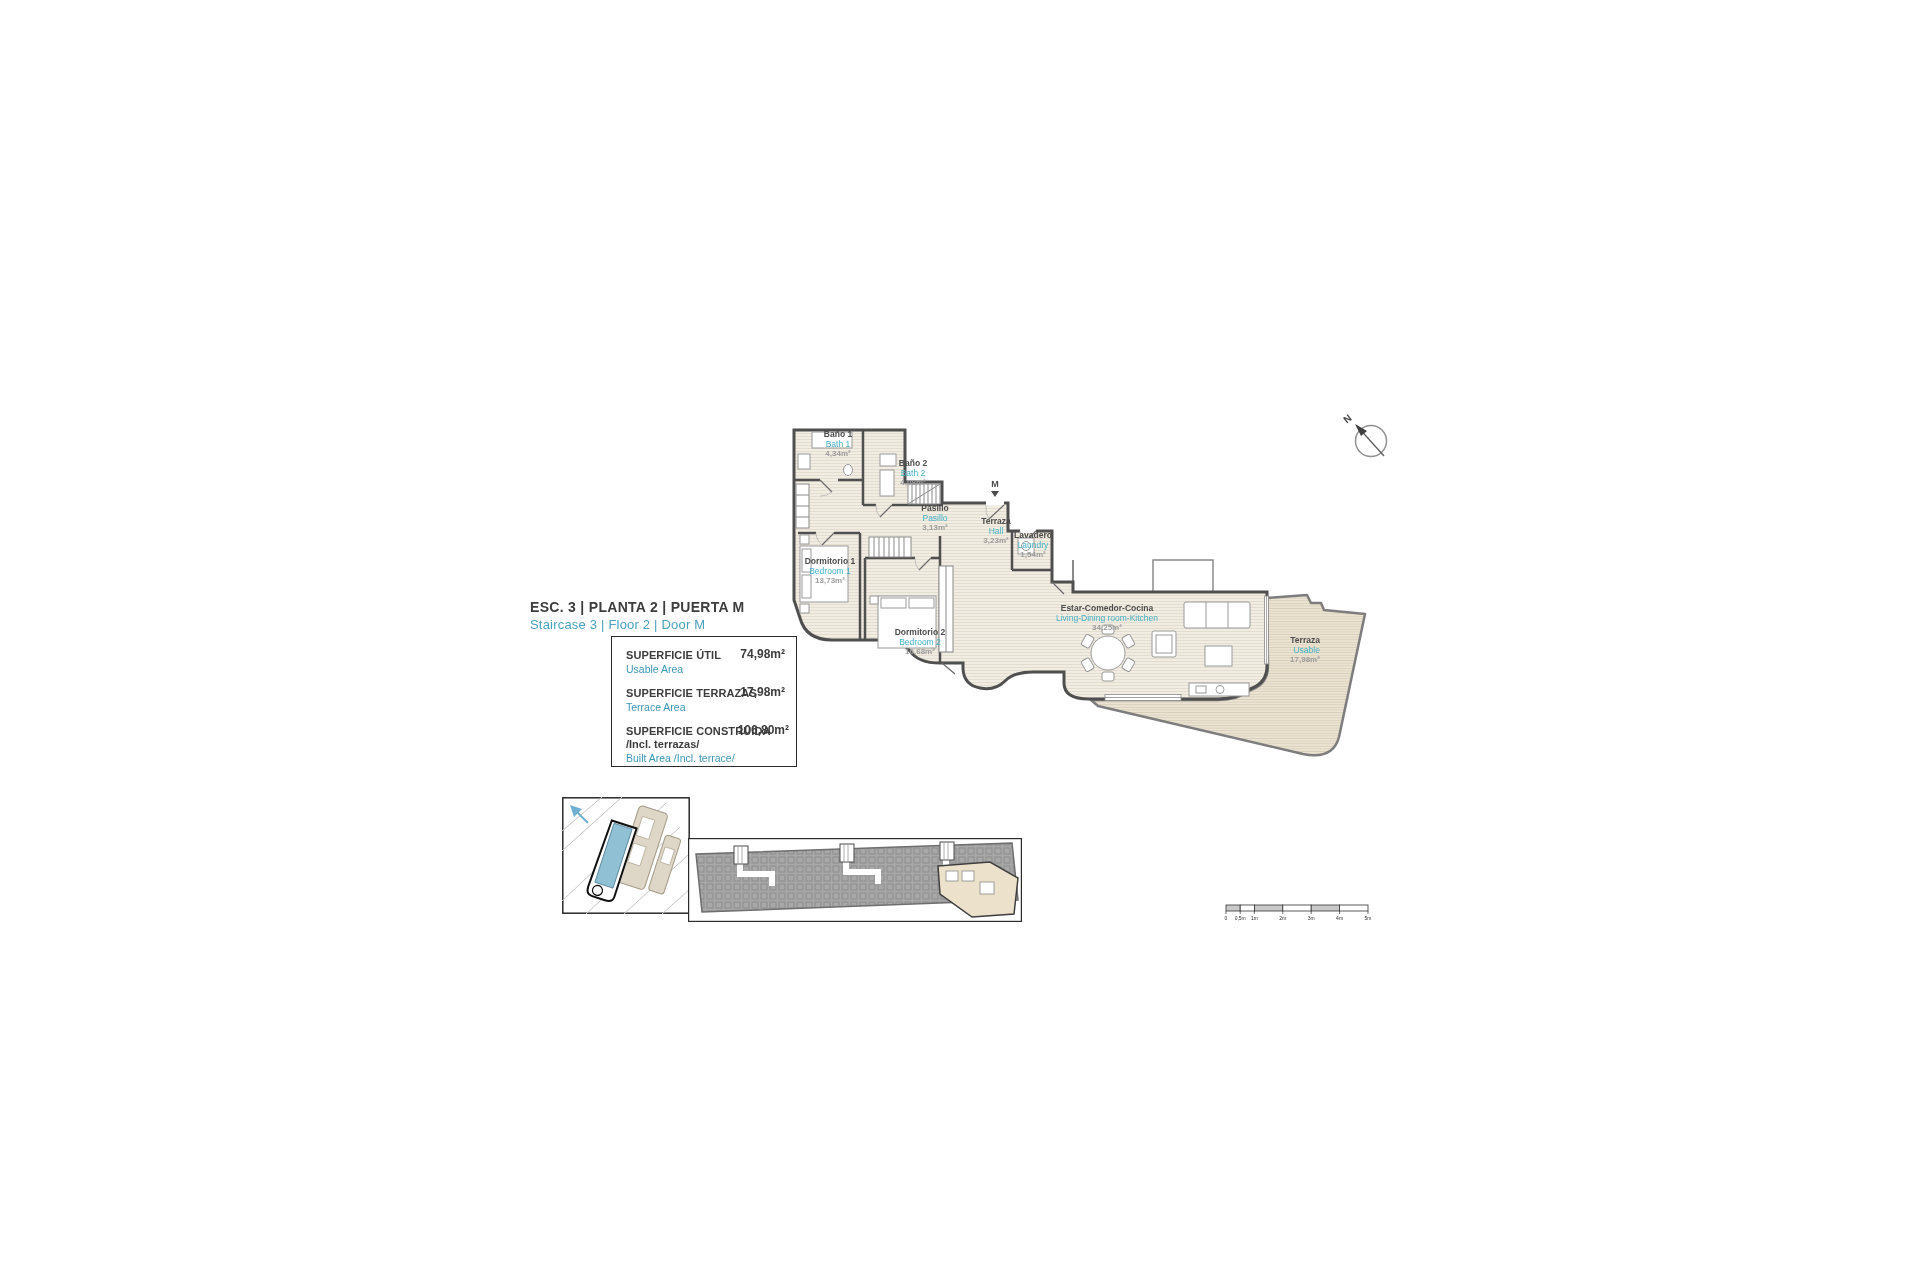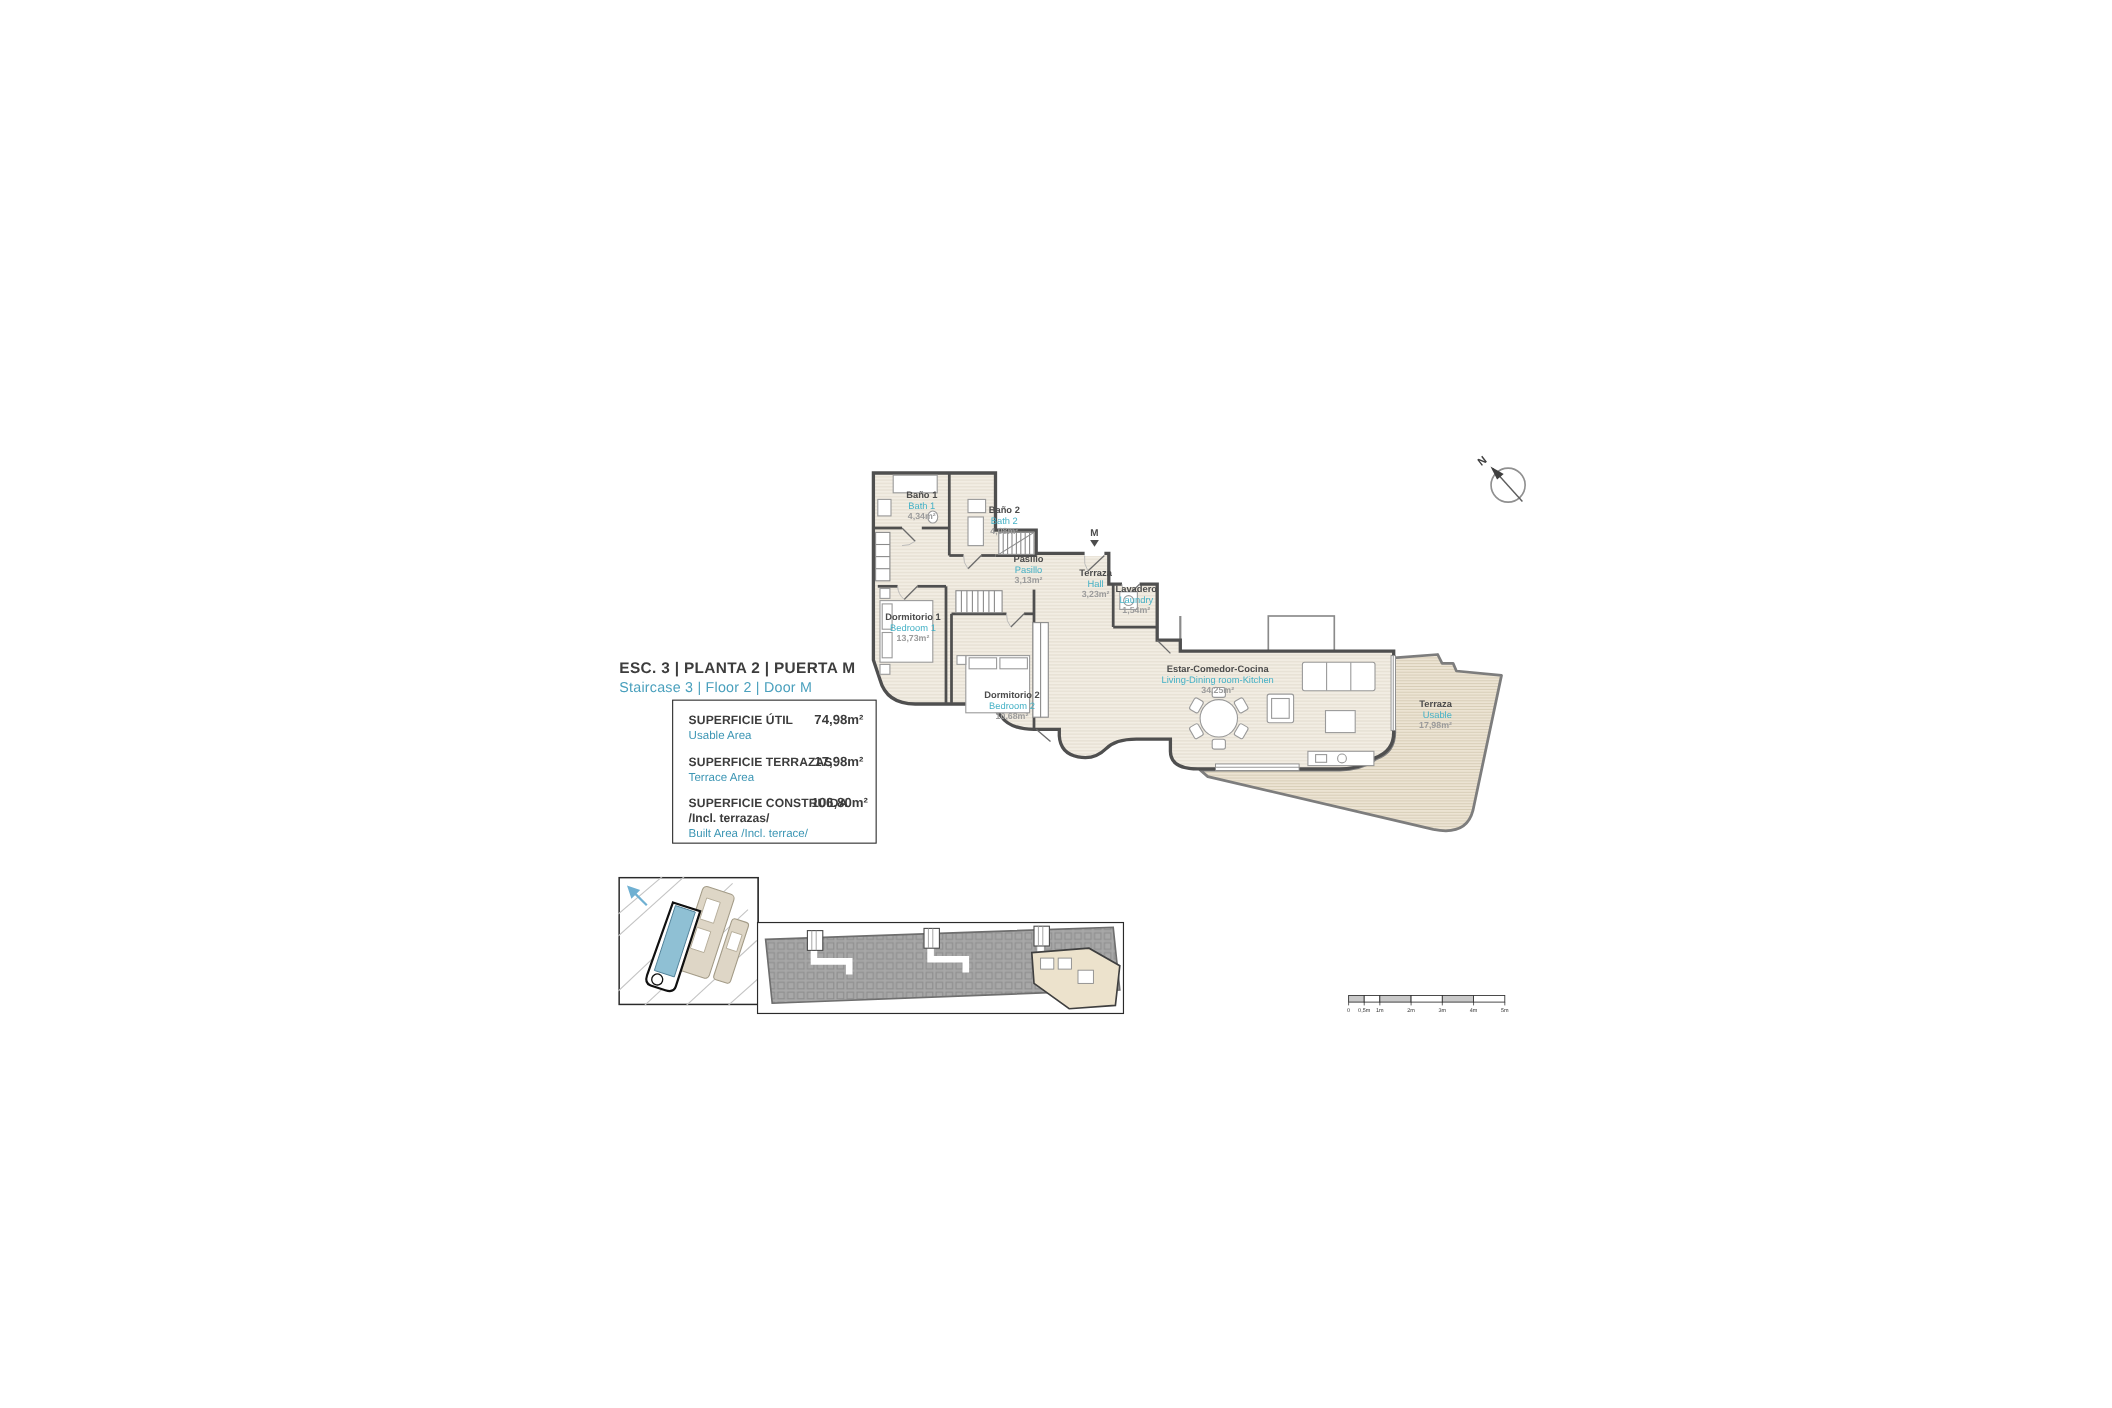--- a/index.html
+++ b/index.html
@@ -1,20 +1,20 @@
 <!DOCTYPE html>
 <html><head>
 <meta charset="utf-8">
 <style>
   html,body{margin:0;padding:0;background:#ffffff;}
   .sheet{position:relative;width:1920px;height:1280px;background:#fff;
          font-family:"Liberation Sans",sans-serif;overflow:hidden;}
 
   
-  .title-block{position:absolute;left:563px;top:599px;}
+  .title-block{position:absolute;left:530px;top:599px;}
   .title-es{font-size:14px;font-weight:bold;color:#3d3d3d;letter-spacing:.3px;}
   .title-en{font-size:13px;color:#4aa0bd;margin-top:2px;letter-spacing:.2px;}
 
   
   .areas-box{position:absolute;left:563px;top:636px;width:186px;height:131px;
              border:1.6px solid #2b2b2b;background:#fff;box-sizing:border-box;
              padding:12px 13px 8px 14px;margin-left:48px;}
   .arow{position:relative;margin-bottom:12px;}
   .arow .lbl{font-size:11px;font-weight:bold;color:#3c3c3c;letter-spacing:.1px;}
   .arow .lbl2{font-size:11px;font-weight:bold;color:#3c3c3c;margin-top:1px;}
@@ -222,21 +222,21 @@
         <rect x="415" y="226" width="27" height="20"></rect>
         <g>
           <rect x="399" y="263" width="60" height="13"></rect>
           <circle cx="430" cy="269.5" r="4"></circle>
           <rect x="406" y="266" width="10" height="7"></rect>
         </g>
       </g>
     </svg>
 
     <div class="plan-labels">
-      <div class="room-label" style="left:48px;top:26px;">
+      <div class="room-label" style="left:48px;top:10px;">
         <span class="rn">Baño 1</span>
         <span class="re">Bath 1</span>
         <span class="ra">4,34m²</span>
       </div>
       <div class="room-label" style="left:123px;top:39px;">
         <span class="rn">Baño 2</span>
         <span class="re">Bath 2</span>
         <span class="ra">4,08m²</span>
       </div>
       <div class="room-label" style="left:145px;top:84px;">

